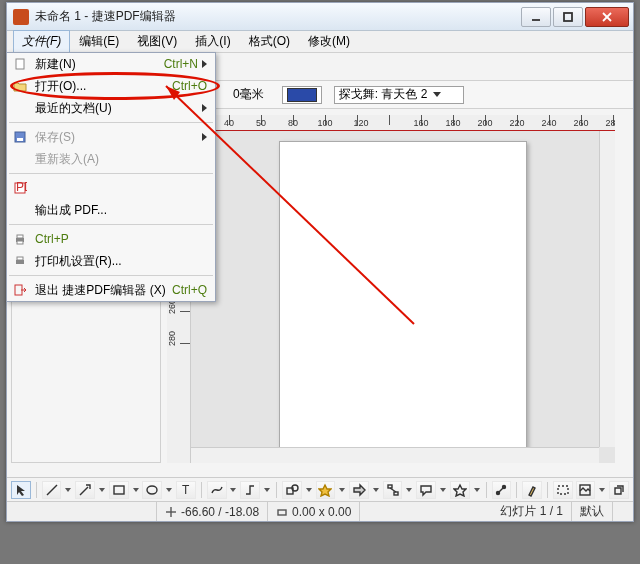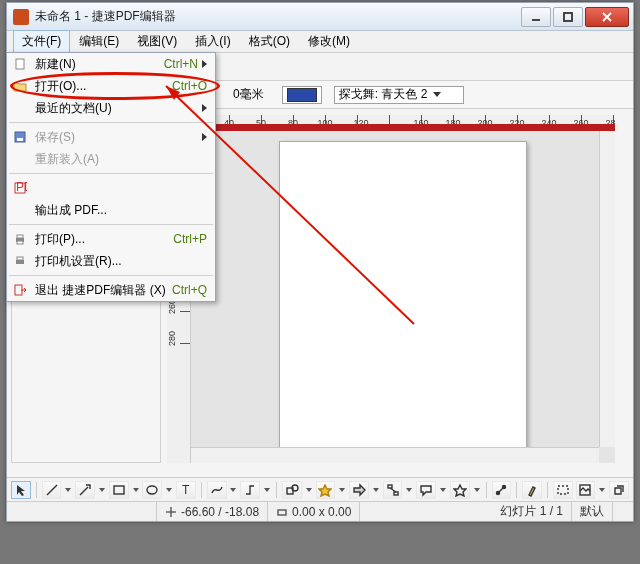--- a/index.html
+++ b/index.html
@@ -10,32 +10,32 @@
   .titlebar { height: 28px; background: linear-gradient(#f6fafe, #dbe6f2); display: flex; align-items: center; border-bottom: 1px solid #b8c4d0; }
   .titlebar .app-icon { width: 16px; height: 16px; margin: 0 6px; background: #c84c1c; border-radius: 2px; }
   .titlebar .title { flex: 1; color: #222; }
   .titlebar .wbtn { width: 30px; height: 20px; margin-left: 2px; display: flex; align-items: center; justify-content: center; border: 1px solid #a8b0ba; border-radius: 2px; background: linear-gradient(#f8fafd,#dde5ee); }
   .titlebar .wbtn.close { width: 44px; background: linear-gradient(#eb6a5a,#c83a28); border-color: #8a2a1c; color: #fff; margin-right: 4px; }
   .titlebar svg { width: 10px; height: 10px; stroke: #333; stroke-width: 1.8; fill: none; }
 
   
   .menubar { height: 22px; display: flex; align-items: center; padding-left: 6px; background: #f1f1f1; border-bottom: 1px solid #d0d0d0; }
   .menubar .mitem { padding: 2px 8px; border: 1px solid transparent; cursor: default; }
-  .menubar .mitem.open { background: #eaf2fb; border: 1px solid #9ab8d8; border-bottom: 1px solid #eaf2fb; }
+  .menubar .mitem.open { background: #eaf2fb; border: 1px solid #9ab8d8; border-bottom: 1px solid #eaf2fb; font-style: italic; }
 
   
   .toolbar2 { height: 28px; display: flex; align-items: center; padding: 0 4px; gap: 12px; background: #f6f6f6; border-bottom: 1px solid #d0d0d0; }
   .toolbar2 .unit { margin-right: 6px; }
   .toolbar2 .swatch { width: 30px; height: 14px; background: #2a4aa8; border: 1px solid #333; }
   .toolbar2 .combo { height: 18px; border: 1px solid #a0a0a0; background: #fff; display: flex; align-items: center; padding: 0 4px; gap: 6px; }
   .toolbar2 .combo .dd { border-left:4px solid transparent;border-right:4px solid transparent;border-top:5px solid #333; }
   .toolbar-spacer{width:210px;} 
 
   
-  .ruler-h-wrap { position: absolute; top: 112px; left: 160px; right: 18px; height: 16px; background: #efefef; border-bottom: 7px solid #b91c1c; overflow:hidden;}
+  .ruler-h-wrap { position: absolute; top: 112px; left: 160px; right: 18px; height: 16px; background: #efefef; border-bottom: 1px solid #b91c1c; overflow:hidden;}
   .ruler-h { position:relative; height:100%; }
   .ruler-h .tick { position:absolute; top:0; width:1px; height:5px; background:#888;}
   .ruler-h .tick.big { height:10px; background:#555;}
   .ruler-h .lbl { position:absolute; top:3px; font-size:9px; color:#333; transform:translateX(-50%);}
 
   .ruler-v-wrap { position: absolute; top: 128px; left: 160px; width: 24px; bottom: 58px; background: #efefef; border-right: 1px solid #ccc; overflow:hidden;}
   .ruler-v .tick { position:absolute; left:18px; height:1px; width:5px; background:#888;}
   .ruler-v .tick.big{left:13px;width:10px;background:#555;}
   .ruler-v .lbl { position:absolute; left:0; font-size:9px; color:#333; transform: translateY(-50%) rotate(-90deg); transform-origin: left top; }
 
@@ -419,21 +419,20 @@
     </div>
     <div class="sep"></div>
     <div class="dm-item">
       <span class="dm-icon">
         <svg viewBox="0 0 14 14">
           <rect x="3" y="6" width="8" height="4" fill="#888"></rect>
           <rect x="4" y="3" width="6" height="3" fill="#fff" stroke="#888"></rect>
           <rect x="4" y="9" width="6" height="3" fill="#fff" stroke="#888"></rect>
         </svg>
       </span>
-      <span class="dm-label">打印(P)...</span>
       <span class="dm-short">Ctrl+P</span>
     </div>
     <div class="dm-item">
       <span class="dm-icon">
         <svg viewBox="0 0 14 14">
           <rect x="3" y="6" width="8" height="4" fill="#888"></rect>
           <rect x="4" y="3" width="6" height="3" fill="#fff" stroke="#888"></rect>
         </svg>
       </span>
       <span class="dm-label">打印机设置(R)...</span>

